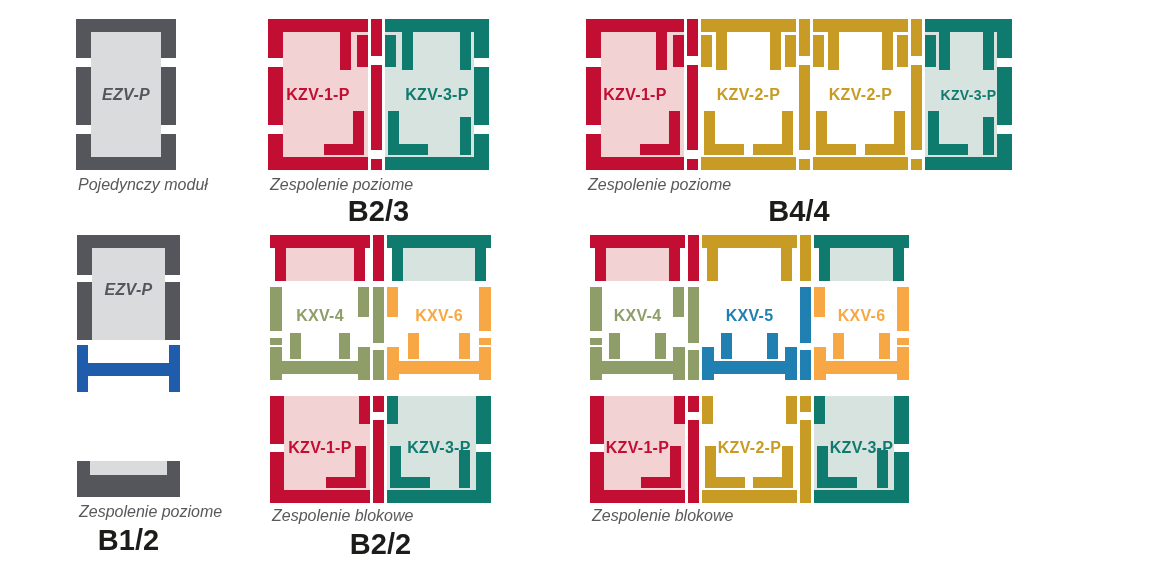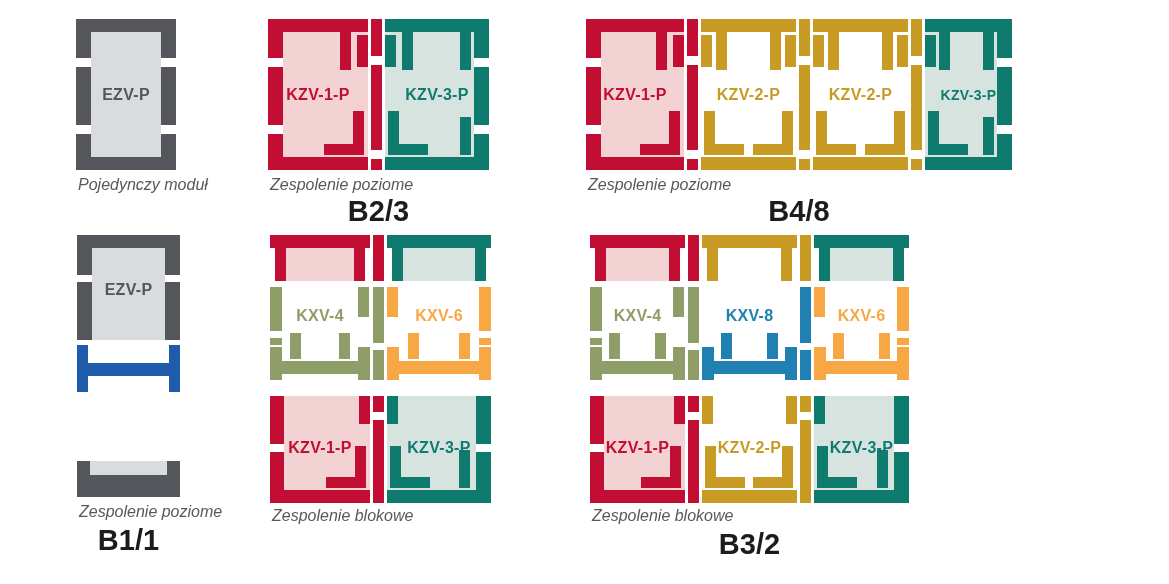--- a/index.html
+++ b/index.html
@@ -12,21 +12,21 @@
   
   .bg-red{background:var(--red);} .bg-redTint{background:var(--redTint);}
   .bg-teal{background:var(--teal);} .bg-tealTint{background:var(--tealTint);}
   .bg-gold{background:var(--gold);} .bg-olive{background:var(--olive);}
   .bg-orange{background:var(--orange);} .bg-blue{background:var(--blue);}
   .bg-blueLight{background:var(--blueLight);} .bg-gray{background:var(--gray);}
   .bg-grayTint{background:var(--grayTint);}
   
   .t-red{color:var(--red);} .t-teal{color:var(--teal);} .t-gold{color:var(--gold);}
   .t-olive{color:var(--olive);} .t-orange{color:var(--orange);} .t-blue{color:var(--blue);}
-  .t-blueLight{color:var(--blueLight);} .t-gray{color:var(--gray);}
+  .t-blueLight{color:var(--blueLight);} .t-gray{color:var(--gray);font-style:italic;}
   
   .brr{border-right:11px solid currentColor;border-bottom:11px solid currentColor;background:transparent;box-sizing:border-box;}
   .brl{border-left:11px solid currentColor;border-bottom:11px solid currentColor;background:transparent;box-sizing:border-box;}
   .lbl{position:absolute;left:0;right:0;display:flex;align-items:center;justify-content:center;
        font-weight:bold;font-size:16px;letter-spacing:.3px;}
   .caption{position:absolute;left:2px;font-style:italic;font-size:16px;color:var(--caption);white-space:nowrap;}
   .title{position:absolute;left:0;right:0;text-align:center;font-weight:bold;font-size:29px;color:var(--title);}
 </style>
 </head>
 <body>
@@ -135,42 +135,42 @@
       <i class="r notch" style="left:72px;top:39px;width:15px;height:9px;"></i>
       <i class="r notch" style="left:72px;top:106px;width:15px;height:9px;"></i>
       <i class="r bg-teal" style="left:0;top:16px;width:11px;height:32px;"></i>
       <i class="r bg-teal" style="left:14px;top:13px;width:11px;height:38px;"></i>
       <i class="r bg-teal" style="left:58px;top:13px;width:11px;height:38px;"></i>
       <i class="r brl t-teal" style="left:3px;top:92px;width:40px;height:44px;"></i>
       <i class="r bg-teal" style="left:58px;top:98px;width:11px;height:38px;"></i>
       <b class="lbl t-teal" style="top:13px;height:125px;font-size:14px;">KZV-3-P</b>
     </div>
     <div class="caption" style="top:157px;">Zespolenie poziome</div>
-    <div class="title" style="top:176px;">B4/8</div>
+    <div class="title" style="top:176px;">B4/4</div>
   </div>
 
   <div class="panel" style="left:77px;top:235px;width:103px;height:330px;">
     <div class="mod" style="left:0;top:0;width:103px;height:105px;">
       <i class="r bg-grayTint" style="left:15px;top:13px;width:73px;height:92px;"></i>
       <i class="r bg-gray" style="left:0;top:0;width:103px;height:13px;"></i>
       <i class="r bg-gray" style="left:0;top:0;width:15px;height:105px;"></i>
       <i class="r bg-gray" style="left:88px;top:0;width:15px;height:105px;"></i>
       <i class="r notch" style="left:0;top:40px;width:15px;height:7px;"></i>
       <i class="r notch" style="left:88px;top:40px;width:15px;height:7px;"></i>
       <b class="lbl t-gray" style="top:13px;height:84px;">EZV-P</b>
     </div>
     <i class="r bg-blue" style="left:0;top:110px;width:11px;height:47px;"></i>
     <i class="r bg-blue" style="left:92px;top:110px;width:11px;height:47px;"></i>
     <i class="r bg-blue" style="left:11px;top:128px;width:81px;height:13px;"></i>
     <i class="r bg-grayTint" style="left:13px;top:226px;width:77px;height:16px;"></i>
     <i class="r bg-gray" style="left:0;top:226px;width:13px;height:16px;"></i>
     <i class="r bg-gray" style="left:90px;top:226px;width:13px;height:16px;"></i>
     <i class="r bg-gray" style="left:0;top:240px;width:103px;height:22px;"></i>
     <div class="caption" style="top:268px;">Zespolenie poziome</div>
-    <div class="title" style="top:289px;">B1/1</div>
+    <div class="title" style="top:289px;">B1/2</div>
   </div>
 
   <div class="panel" style="left:270px;top:235px;width:221px;height:330px;">
 
     <div class="mod" style="left:0;top:0;width:100px;height:145px;">
       <i class="r bg-redTint" style="left:16px;top:13px;width:68px;height:33px;"></i>
       <i class="r bg-red" style="left:0;top:0;width:100px;height:13px;"></i>
       <i class="r bg-red" style="left:5px;top:13px;width:11px;height:33px;"></i>
       <i class="r bg-red" style="left:84px;top:13px;width:11px;height:33px;"></i>
       <i class="r bg-olive" style="left:0;top:52px;width:12px;height:58px;"></i>
@@ -219,20 +219,21 @@
       <i class="r bg-tealTint" style="left:0;top:0;width:89px;height:94px;"></i>
       <i class="r bg-teal" style="left:89px;top:0;width:15px;height:107px;"></i>
       <i class="r notch" style="left:89px;top:48px;width:15px;height:8px;"></i>
       <i class="r bg-teal" style="left:0;top:94px;width:104px;height:13px;"></i>
       <i class="r bg-teal" style="left:0;top:0;width:11px;height:28px;"></i>
       <i class="r brl t-teal" style="left:3px;top:50px;width:40px;height:42px;"></i>
       <i class="r bg-teal" style="left:72px;top:54px;width:11px;height:38px;"></i>
       <b class="lbl t-teal" style="top:10px;height:84px;">KZV-3-P</b>
     </div>
     <div class="caption" style="top:272px;">Zespolenie blokowe</div>
+    <div class="title" style="top:293px;">B2/2</div>
   </div>
 
   <div class="panel" style="left:590px;top:235px;width:319px;height:330px;">
 
     <div class="mod" style="left:0;top:0;width:95px;height:145px;">
       <i class="r bg-redTint" style="left:16px;top:13px;width:63px;height:33px;"></i>
       <i class="r bg-red" style="left:0;top:0;width:95px;height:13px;"></i>
       <i class="r bg-red" style="left:5px;top:13px;width:11px;height:33px;"></i>
       <i class="r bg-red" style="left:79px;top:13px;width:11px;height:33px;"></i>
       <i class="r bg-olive" style="left:0;top:52px;width:12px;height:58px;"></i>
@@ -250,21 +251,21 @@
     <i class="r notch" style="left:98px;top:108px;width:11px;height:7px;"></i>
     <div class="mod" style="left:112px;top:0;width:95px;height:145px;">
       <i class="r bg-gold" style="left:0;top:0;width:95px;height:13px;"></i>
       <i class="r bg-gold" style="left:5px;top:13px;width:11px;height:33px;"></i>
       <i class="r bg-gold" style="left:79px;top:13px;width:11px;height:33px;"></i>
       <i class="r bg-blueLight" style="left:19px;top:98px;width:11px;height:26px;"></i>
       <i class="r bg-blueLight" style="left:65px;top:98px;width:11px;height:26px;"></i>
       <i class="r bg-blueLight" style="left:0;top:112px;width:12px;height:33px;"></i>
       <i class="r bg-blueLight" style="left:83px;top:112px;width:12px;height:33px;"></i>
       <i class="r bg-blueLight" style="left:12px;top:126px;width:71px;height:13px;"></i>
-      <b class="lbl t-blueLight" style="top:56px;height:50px;">KXV-8</b>
+      <b class="lbl t-blueLight" style="top:56px;height:50px;">KXV-5</b>
     </div>
     <i class="r bg-gold" style="left:210px;top:0;width:11px;height:46px;"></i>
     <i class="r bg-blueLight" style="left:210px;top:52px;width:11px;height:93px;"></i>
     <i class="r notch" style="left:210px;top:108px;width:11px;height:7px;"></i>
     <div class="mod" style="left:224px;top:0;width:95px;height:145px;">
       <i class="r bg-tealTint" style="left:16px;top:13px;width:63px;height:33px;"></i>
       <i class="r bg-teal" style="left:0;top:0;width:95px;height:13px;"></i>
       <i class="r bg-teal" style="left:5px;top:13px;width:11px;height:33px;"></i>
       <i class="r bg-teal" style="left:79px;top:13px;width:11px;height:33px;"></i>
       <i class="r bg-orange" style="left:83px;top:52px;width:12px;height:58px;"></i>
@@ -303,16 +304,15 @@
       <i class="r bg-tealTint" style="left:0;top:0;width:80px;height:94px;"></i>
       <i class="r bg-teal" style="left:80px;top:0;width:15px;height:107px;"></i>
       <i class="r notch" style="left:80px;top:48px;width:15px;height:8px;"></i>
       <i class="r bg-teal" style="left:0;top:94px;width:95px;height:13px;"></i>
       <i class="r bg-teal" style="left:0;top:0;width:11px;height:28px;"></i>
       <i class="r brl t-teal" style="left:3px;top:50px;width:40px;height:42px;"></i>
       <i class="r bg-teal" style="left:63px;top:54px;width:11px;height:38px;"></i>
       <b class="lbl t-teal" style="top:10px;height:84px;">KZV-3-P</b>
     </div>
     <div class="caption" style="top:272px;">Zespolenie blokowe</div>
-    <div class="title" style="top:293px;">B3/2</div>
   </div>
 
 </div>
 
 </body></html>

